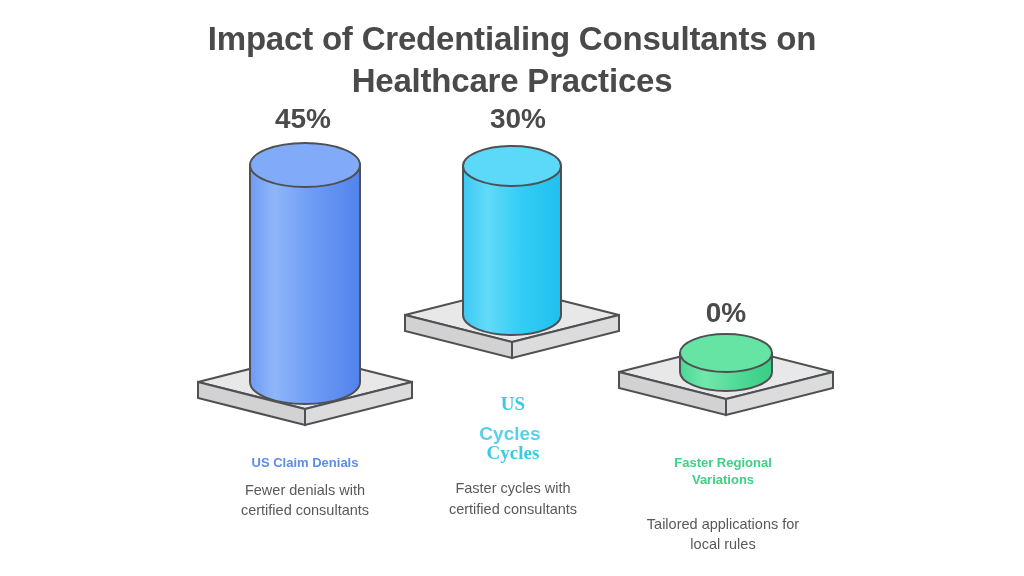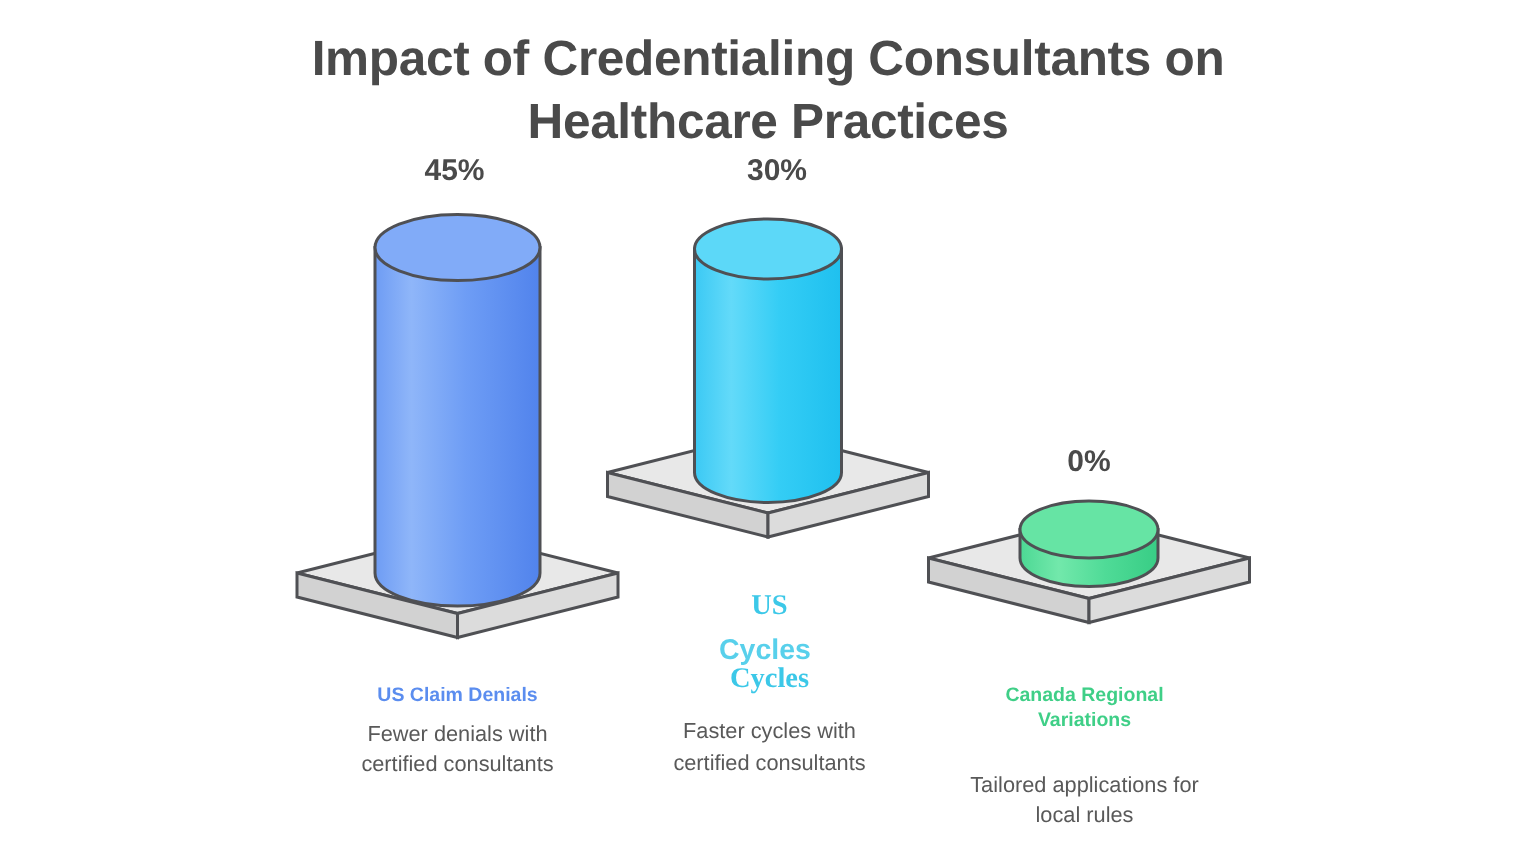--- a/index.html
+++ b/index.html
@@ -43,21 +43,21 @@
     position: absolute;
     left: 0; top: 0;
     width: 1024px;
     height: 576px;
   }
 
   
   .value-label {
     position: absolute;
     text-align: center;
-    font-size: 20px;
+    font-size: 28px;
     font-weight: bold;
     color: #4a4a4a;
     width: 120px;
   }
   #value-0 { left: 243px; top: 103px; }
   #value-1 { left: 458px; top: 103px; }
   #value-2 { left: 666px; top: 297px; }
 
   
   .cat-block {
@@ -202,21 +202,21 @@
       </div>
     </div>
     <div class="cat-desc">
       <span>Faster cycles with</span><br>
       <span>certified consultants</span>
     </div>
   </div>
 
   <div class="cat-block" id="cat-block-2">
     <div class="cat-title">
-      <span>Canada Regional</span><br>
+      <span>Faster Regional</span><br>
       <span>Variations</span>
     </div>
     <div class="cat-desc">
       <span>Tailored applications for</span><br>
       <span>local rules</span>
     </div>
   </div>
 
 </div>
 

